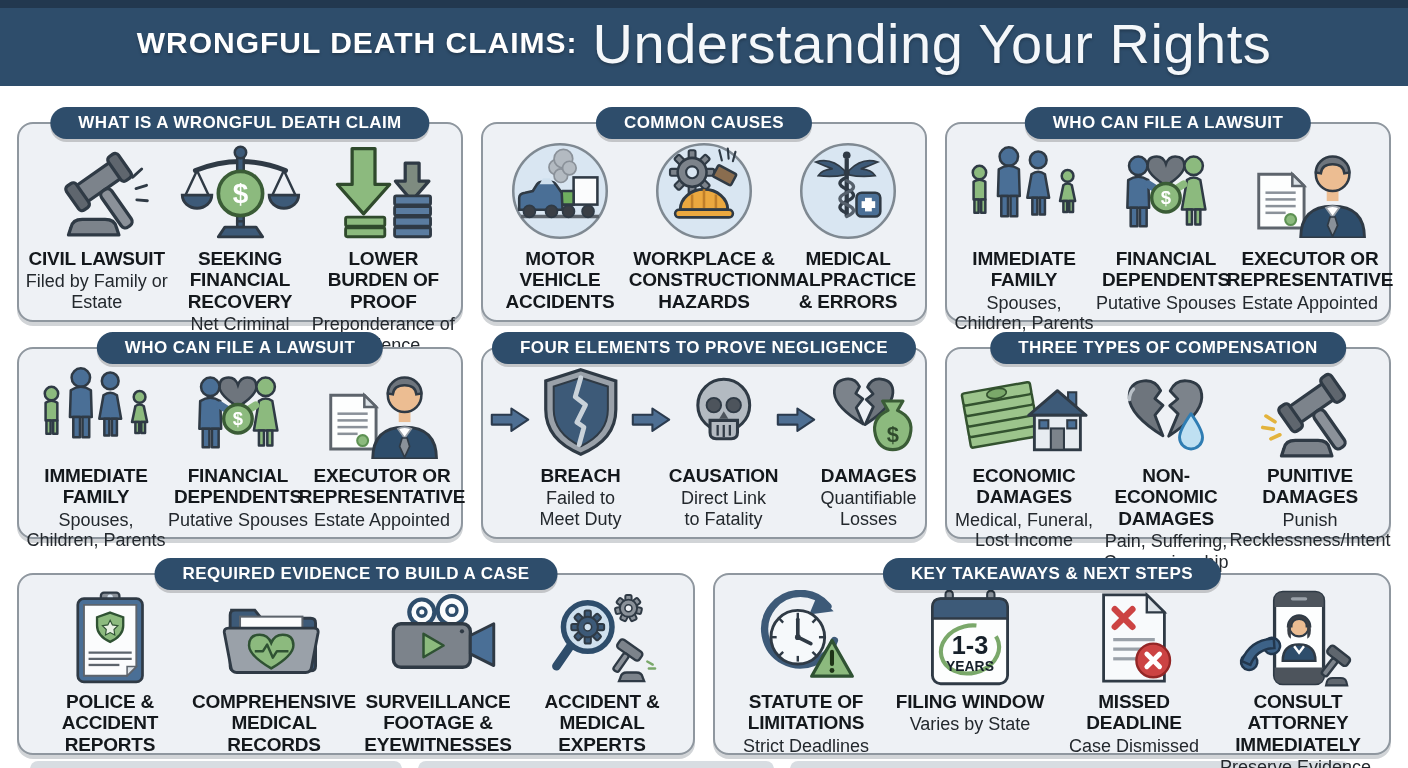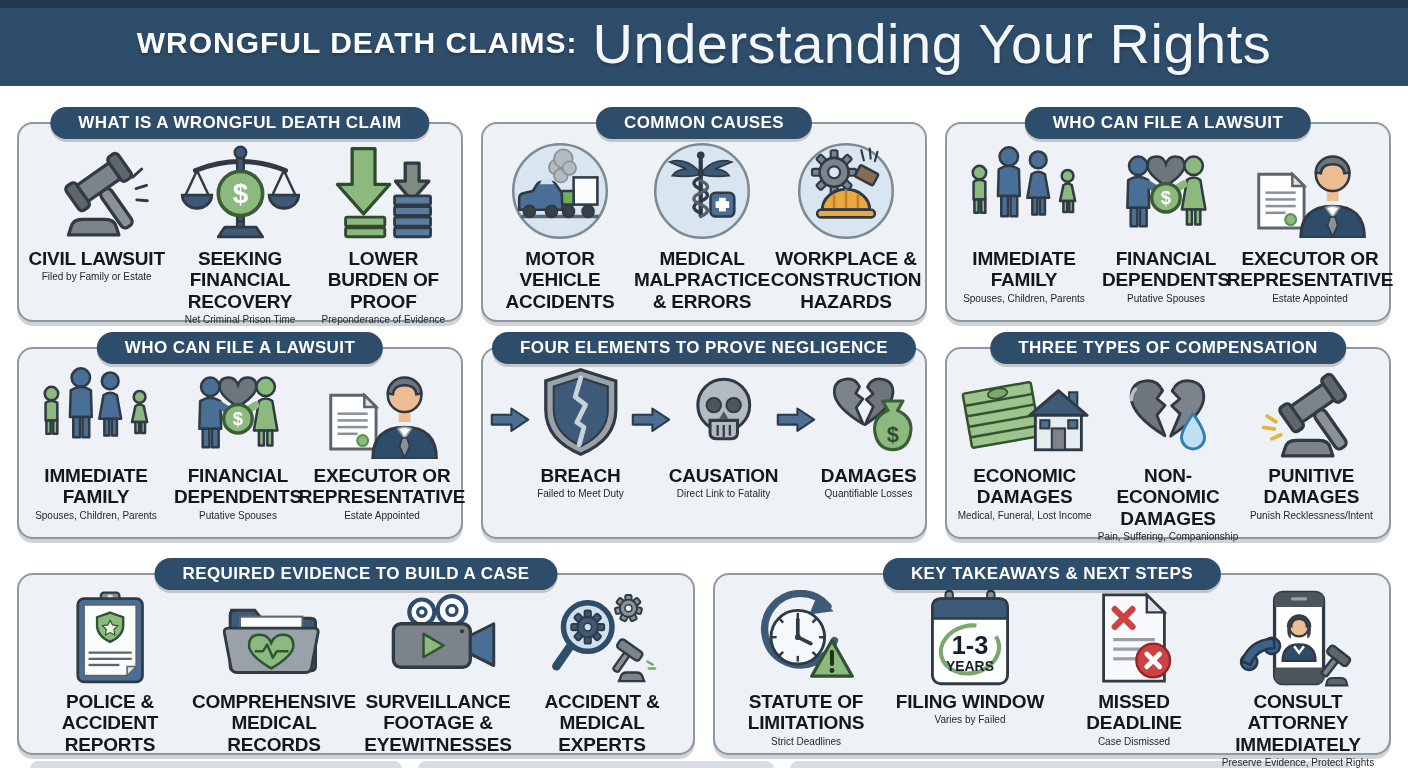--- a/index.html
+++ b/index.html
@@ -36,21 +36,21 @@
   }
   .pbody.flow { justify-content:center; gap:1px; }
   .pitem { display:flex; flex-direction:column; align-items:center; text-align:center; width:146px; }
   .flow .pitem { width:101px; }
   .r3 .pitem { width:158px;justify-content:center; }
   .picon { display:flex; align-items:center; justify-content:center; }
   .r1 .picon { height:102px; }
   .r2 .picon { height:94px; }
   .r3 .picon { height:94px; }
   .ititle { font-weight:bold; font-size:19px; color:#14181c; line-height:1.13; margin-top:6px; letter-spacing:-.2px; }
-  .isub   { font-size:10px; color:#23282d; line-height:1.12; margin-top:2px; }
+  .isub   { font-size:18px; color:#23282d; line-height:1.12; margin-top:2px; }
   .flow-arrow { margin-top:40px; flex:0 0 auto; }
 
   .footer-strips { display:flex; gap:16px; margin:6px 30px 0; }
   .strip { height:10px; background:#d8dde2; border-radius:8px 8px 0 0; }
 </style>
 </head>
 <body>
 
 <div class="header">
   <span class="t-bold">WRONGFUL DEATH CLAIMS:</span>
@@ -139,37 +139,20 @@
               </g>
               <g fill="#b3bac1" stroke="#8a9199" stroke-width="2">
                 <circle cx="56" cy="32" r="9"></circle>
                 <circle cx="64" cy="22" r="11"></circle>
                 <circle cx="61" cy="42" r="8"></circle>
                 <circle cx="71" cy="33" r="8"></circle>
               </g>
             </svg>
           </div>
           <div class="ititle">MOTOR VEHICLE ACCIDENTS</div>
-        </div>
-        <div class="pitem">
-          <div class="picon">
-            <svg viewBox="0 0 120 120" height="102">
-              <circle cx="60" cy="60" r="55" fill="#d9e6f2" stroke="#7f8992" stroke-width="3"></circle>
-              <rect x="56" y="22" width="5" height="68" fill="#2f3a45"></rect>
-              <circle cx="58.5" cy="18" r="4.5" fill="#2f3a45"></circle>
-              <path d="M56 36 Q40 20 22 26 Q33 31 42 34 Q29 35 25 42 Q42 44 56 41 z" fill="#3d5a78" stroke="#2f3a45" stroke-width="2"></path>
-              <path d="M61 36 Q77 20 95 26 Q84 31 75 34 Q88 35 92 42 Q75 44 61 41 z" fill="#3d5a78" stroke="#2f3a45" stroke-width="2"></path>
-              <path d="M58.5 44 q-16 7 0 14 q16 7 0 14 q-16 7 0 14" fill="none" stroke="#2f3a45" stroke-width="4" stroke-linecap="round"></path>
-              <path d="M58.5 48 q16 7 0 14 q-16 7 0 14 q16 7 0 14" fill="none" stroke="#55606c" stroke-width="4" stroke-linecap="round"></path>
-              <rect x="70" y="62" width="28" height="28" rx="6" fill="#4a6f96" stroke="#2f3a45" stroke-width="3"></rect>
-              <rect x="80" y="68" width="8" height="16" fill="#ffffff"></rect>
-              <rect x="76" y="72" width="16" height="8" fill="#ffffff"></rect>
-            </svg>
-          </div>
-          <div class="ititle">MEDICAL MALPRACTICE &amp; ERRORS</div>
         </div>
         <div class="pitem">
           <div class="picon">
             <svg viewBox="0 0 120 120" height="102">
               <circle cx="60" cy="60" r="55" fill="#d9e6f2" stroke="#7f8992" stroke-width="3"></circle>
               <rect x="42" y="12" width="8" height="12" rx="2" fill="#7c838b" stroke="#2f3a45" stroke-width="2.5" transform="rotate(0 46 38)"></rect>
               <rect x="42" y="12" width="8" height="12" rx="2" fill="#7c838b" stroke="#2f3a45" stroke-width="2.5" transform="rotate(45 46 38)"></rect>
               <rect x="42" y="12" width="8" height="12" rx="2" fill="#7c838b" stroke="#2f3a45" stroke-width="2.5" transform="rotate(90 46 38)"></rect>
               <rect x="42" y="12" width="8" height="12" rx="2" fill="#7c838b" stroke="#2f3a45" stroke-width="2.5" transform="rotate(135 46 38)"></rect>
               <rect x="42" y="12" width="8" height="12" rx="2" fill="#7c838b" stroke="#2f3a45" stroke-width="2.5" transform="rotate(180 46 38)"></rect>
@@ -185,20 +168,37 @@
               </g>
               <g transform="rotate(28 84 42)">
                 <rect x="72" y="34" width="24" height="15" rx="2" fill="#8a6d4f" stroke="#2f3a45" stroke-width="3"></rect>
               </g>
               <path d="M32 82 a28 24 0 0 1 56 0 z" fill="#eba83f" stroke="#2f3a45" stroke-width="3.5"></path>
               <path d="M46 64 v16 M60 58 v22 M74 64 v16" stroke="#c07f2a" stroke-width="3" fill="none"></path>
               <rect x="26" y="82" width="68" height="9" rx="4.5" fill="#eba83f" stroke="#2f3a45" stroke-width="3"></rect>
             </svg>
           </div>
           <div class="ititle">WORKPLACE &amp; CONSTRUCTION HAZARDS</div>
+        </div>
+        <div class="pitem">
+          <div class="picon">
+            <svg viewBox="0 0 120 120" height="102">
+              <circle cx="60" cy="60" r="55" fill="#d9e6f2" stroke="#7f8992" stroke-width="3"></circle>
+              <rect x="56" y="22" width="5" height="68" fill="#2f3a45"></rect>
+              <circle cx="58.5" cy="18" r="4.5" fill="#2f3a45"></circle>
+              <path d="M56 36 Q40 20 22 26 Q33 31 42 34 Q29 35 25 42 Q42 44 56 41 z" fill="#3d5a78" stroke="#2f3a45" stroke-width="2"></path>
+              <path d="M61 36 Q77 20 95 26 Q84 31 75 34 Q88 35 92 42 Q75 44 61 41 z" fill="#3d5a78" stroke="#2f3a45" stroke-width="2"></path>
+              <path d="M58.5 44 q-16 7 0 14 q16 7 0 14 q-16 7 0 14" fill="none" stroke="#2f3a45" stroke-width="4" stroke-linecap="round"></path>
+              <path d="M58.5 48 q16 7 0 14 q-16 7 0 14 q16 7 0 14" fill="none" stroke="#55606c" stroke-width="4" stroke-linecap="round"></path>
+              <rect x="70" y="62" width="28" height="28" rx="6" fill="#4a6f96" stroke="#2f3a45" stroke-width="3"></rect>
+              <rect x="80" y="68" width="8" height="16" fill="#ffffff"></rect>
+              <rect x="76" y="72" width="16" height="8" fill="#ffffff"></rect>
+            </svg>
+          </div>
+          <div class="ititle">MEDICAL MALPRACTICE &amp; ERRORS</div>
         </div>
       </div>
     </div>
     <div class="panel">
       <div class="pill">WHO CAN FILE A LAWSUIT</div>
       <div class="pbody">
         <div class="pitem">
           <div class="picon">
             <svg viewBox="0 0 150 112" height="94">
               <g stroke="#2f3a45" stroke-width="3" stroke-linejoin="round">
@@ -591,21 +591,21 @@
               <rect x="30" y="2" width="9" height="18" rx="4.5" fill="#8a9199" stroke="#2f3a45" stroke-width="2.5"></rect>
               <rect x="81" y="2" width="9" height="18" rx="4.5" fill="#8a9199" stroke="#2f3a45" stroke-width="2.5"></rect>
               <rect x="14" y="12" width="92" height="104" rx="10" fill="#fdfefe" stroke="#2f3a45" stroke-width="3.5"></rect>
               <path d="M14 36 v-14 q0 -10 10 -10 h72 q10 0 10 10 v14 z" fill="#3d5a78" stroke="#2f3a45" stroke-width="3"></path>
               <ellipse cx="60" cy="74" rx="36" ry="29" fill="none" stroke="#7aa86a" stroke-width="5" stroke-dasharray="168 28" transform="rotate(-14 60 74)"></ellipse>
               <text x="60" y="80" text-anchor="middle" font-size="31" font-weight="bold" fill="#16202a" font-family="Liberation Sans, sans-serif">1-3</text>
               <text x="60" y="101" text-anchor="middle" font-size="17" font-weight="bold" fill="#16202a" font-family="Liberation Sans, sans-serif">YEARS</text>
             </svg>
           </div>
           <div class="ititle">FILING WINDOW</div>
-          <div class="isub">Varies by Failed</div>
+          <div class="isub">Varies by State</div>
         </div>
         <div class="pitem">
           <div class="picon">
             <svg viewBox="0 0 120 120" height="96">
               <path d="M22 6 h54 l22 22 v86 h-76 z" fill="#f8fafc" stroke="#2f3a45" stroke-width="3.5"></path>
               <path d="M76 6 l22 22 h-22 z" fill="#dde3e8" stroke="#2f3a45" stroke-width="3"></path>
               <g stroke="#cc4343" stroke-width="8" stroke-linecap="round">
                 <path d="M36 24 L58 46"></path>
                 <path d="M58 24 L36 46"></path>
               </g>

